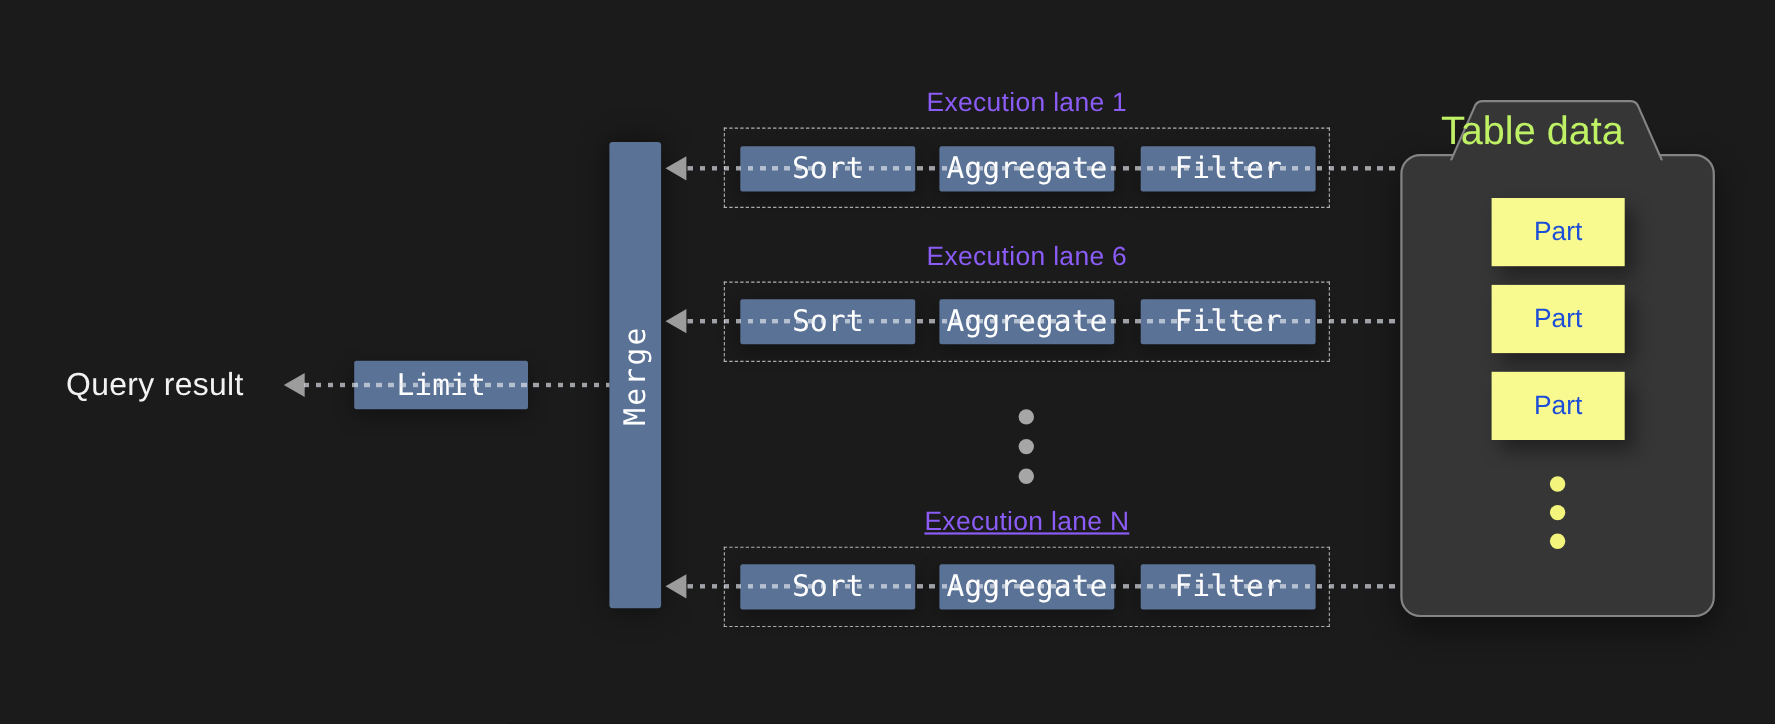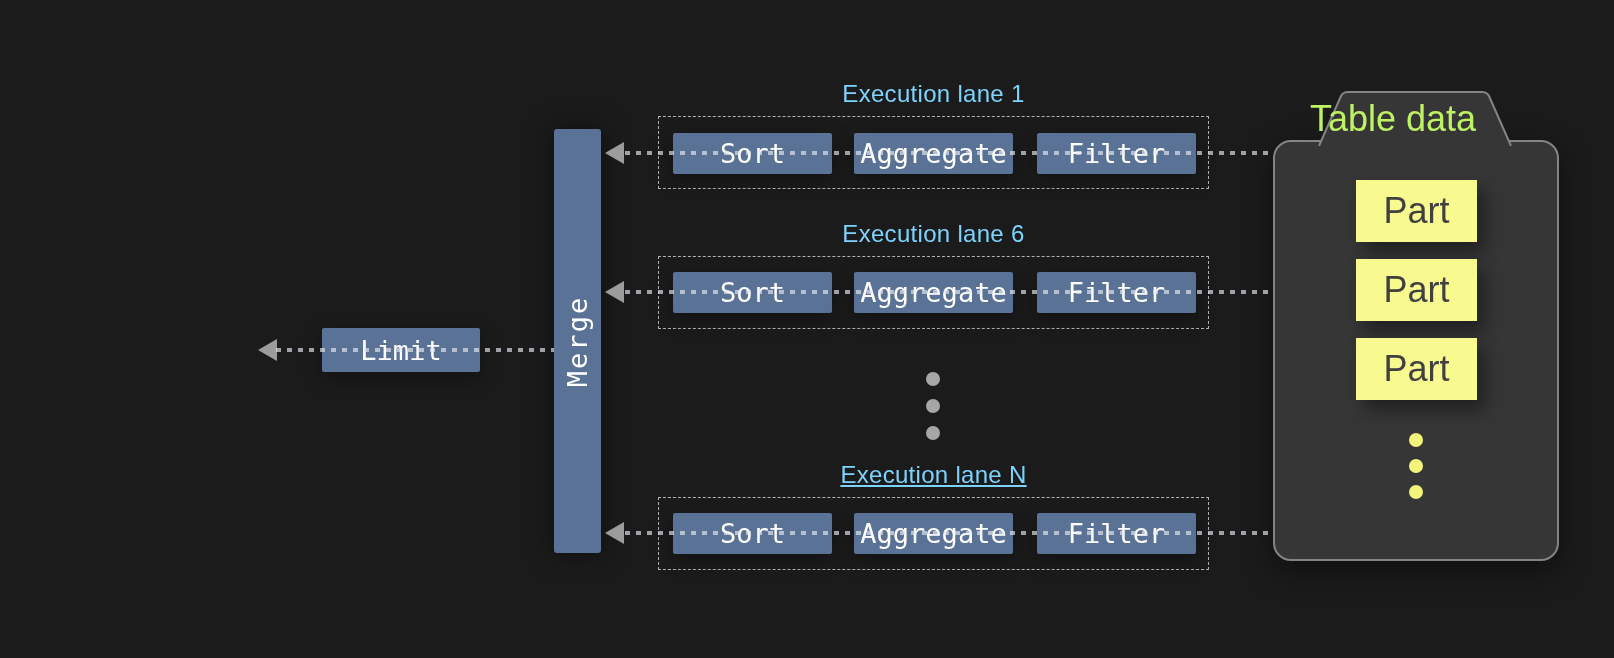--- a/index.html
+++ b/index.html
@@ -12,21 +12,21 @@
   }
   .abs{position:absolute;}
 
   
   .result-label{
     left:60px;top:333px;width:200px;height:34px;line-height:34px;
     color:#f2f2f2;font-size:29px;letter-spacing:.3px;
   }
   .lane-label{
     width:551px;height:28px;line-height:28px;text-align:center;
-    color:#7dd3fc;font-size:24px;letter-spacing:.3px;
+    color:#8b5cf6;font-size:24px;letter-spacing:.3px;
   }
   .mono{font-family:"DejaVu Sans Mono", monospace;}
 
   
   .op-block{
     width:159px;height:41px;
     background:#5a7296;border-radius:2px;
     display:flex;align-items:center;justify-content:center;
     color:#ffffff;font-size:27px;
     box-shadow:0 6px 18px rgba(0,0,0,.35);
@@ -96,30 +96,31 @@
   }
   .table-tab{left:1310px;top:88px;z-index:2;}
   .table-tab-label{
     left:1310px;top:103px;width:210px;height:32px;line-height:32px;
     text-align:left;color:#bef264;font-size:36px;z-index:3;
   }
   .part-block{
     left:1356px;width:121px;height:62px;
     background:#f8f98e;
     display:flex;align-items:center;justify-content:center;
-    color:#404040;font-size:36px;
+    color:#1d4ed8;font-size:24px;
     box-shadow:8px 10px 16px rgba(0,0,0,.4);
     z-index:2;
   }
 </style>
 </head>
 <body>
 
 <div class="canvas">
 
+  <div class="abs result-label">Query result</div>
 
   <div class="abs arrow-left" style="left:258px;top:339px;"></div>
   <div class="abs dotline" style="left:276px;top:348px;width:278px;"></div>
 
   <div class="abs limit-block mono">
     <span>Limit</span>
   </div>
 
   <div class="abs merge-bar mono">
     <span>Merge</span>

